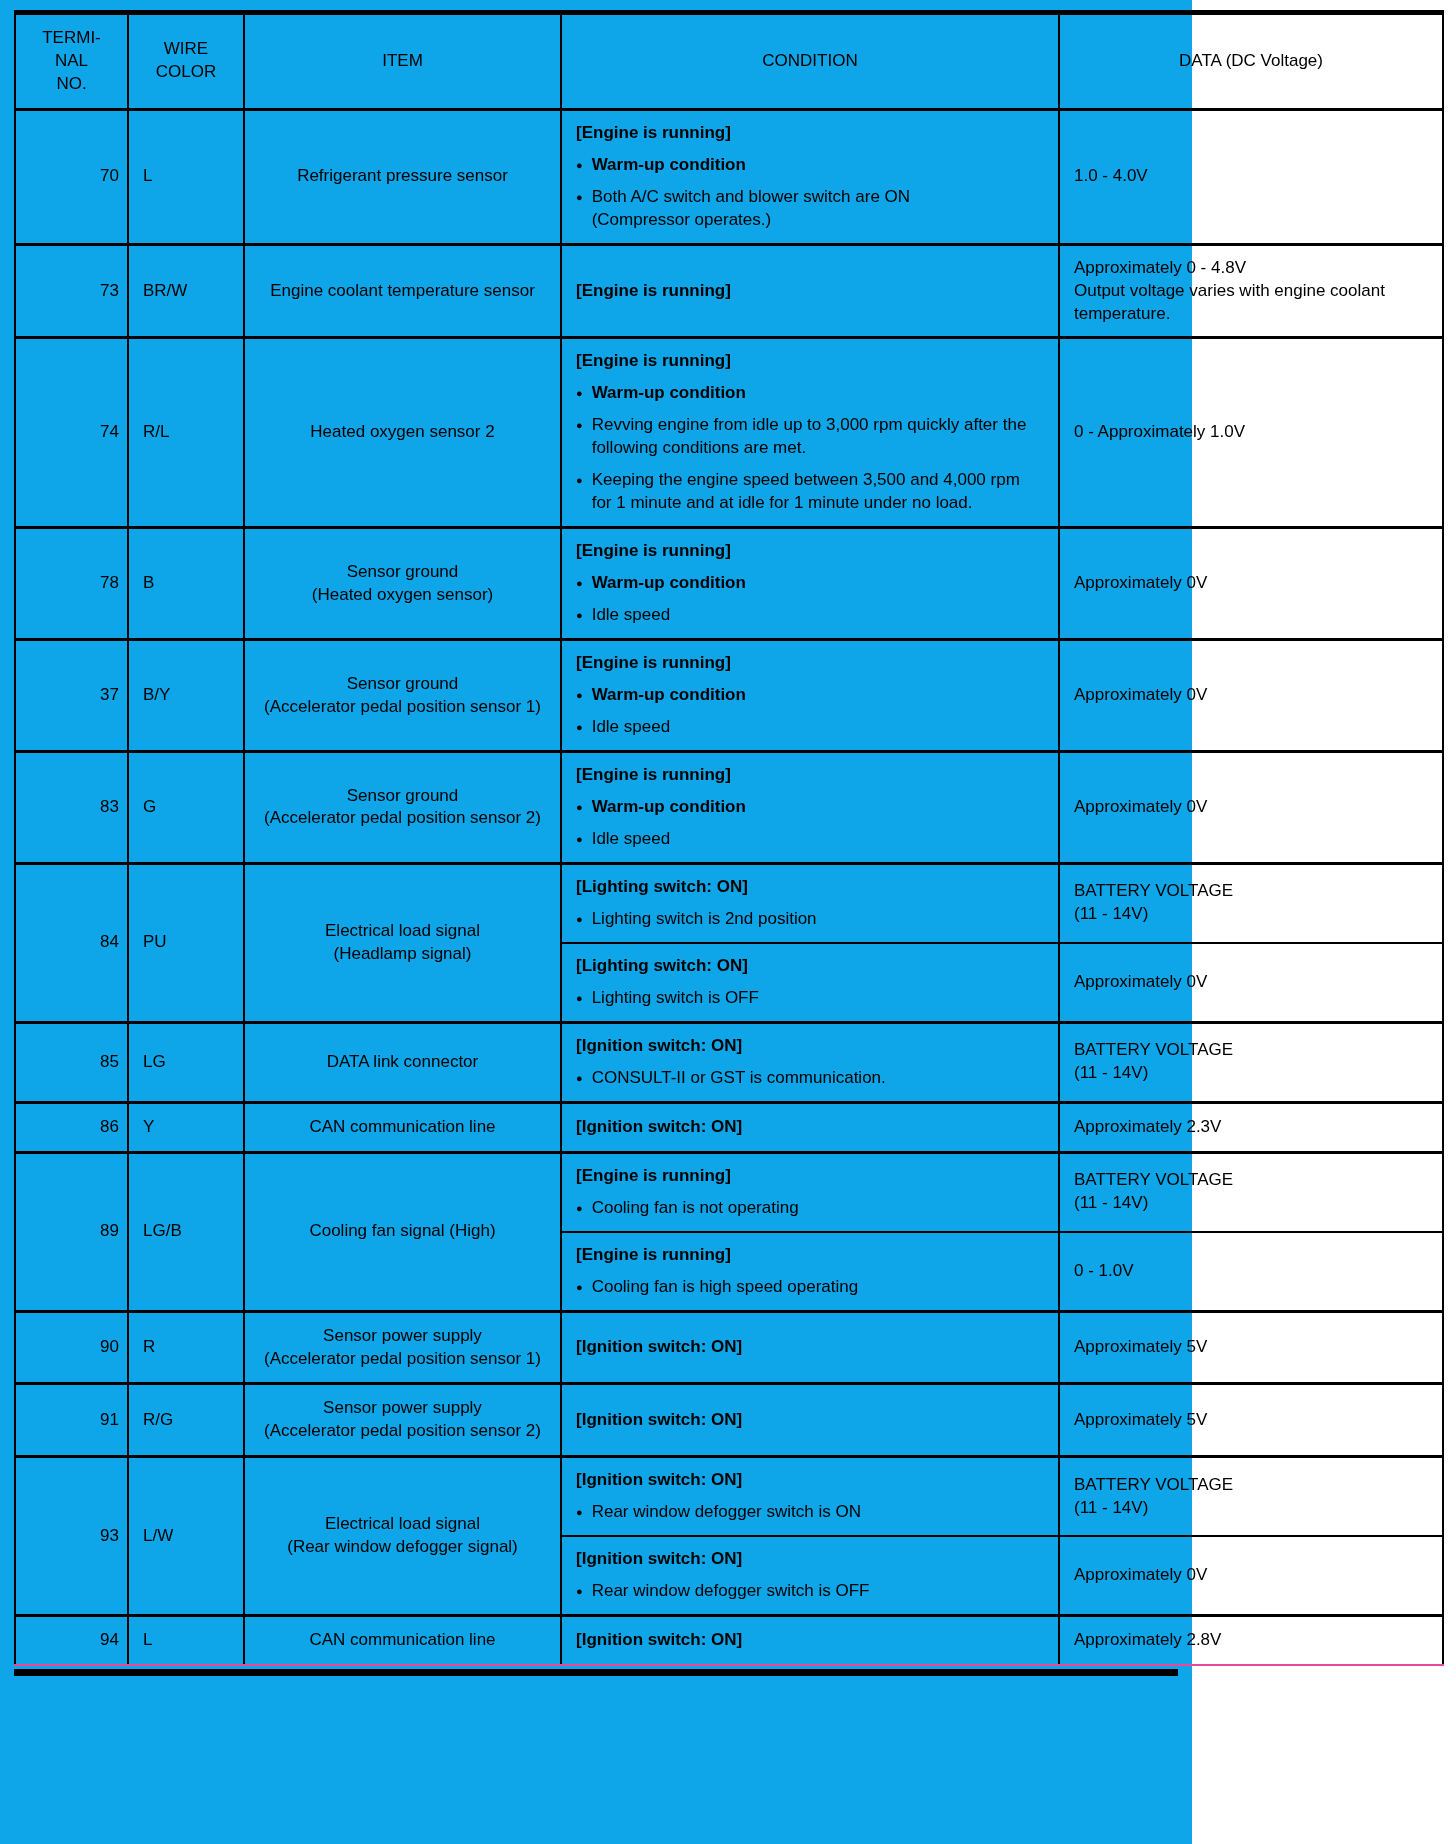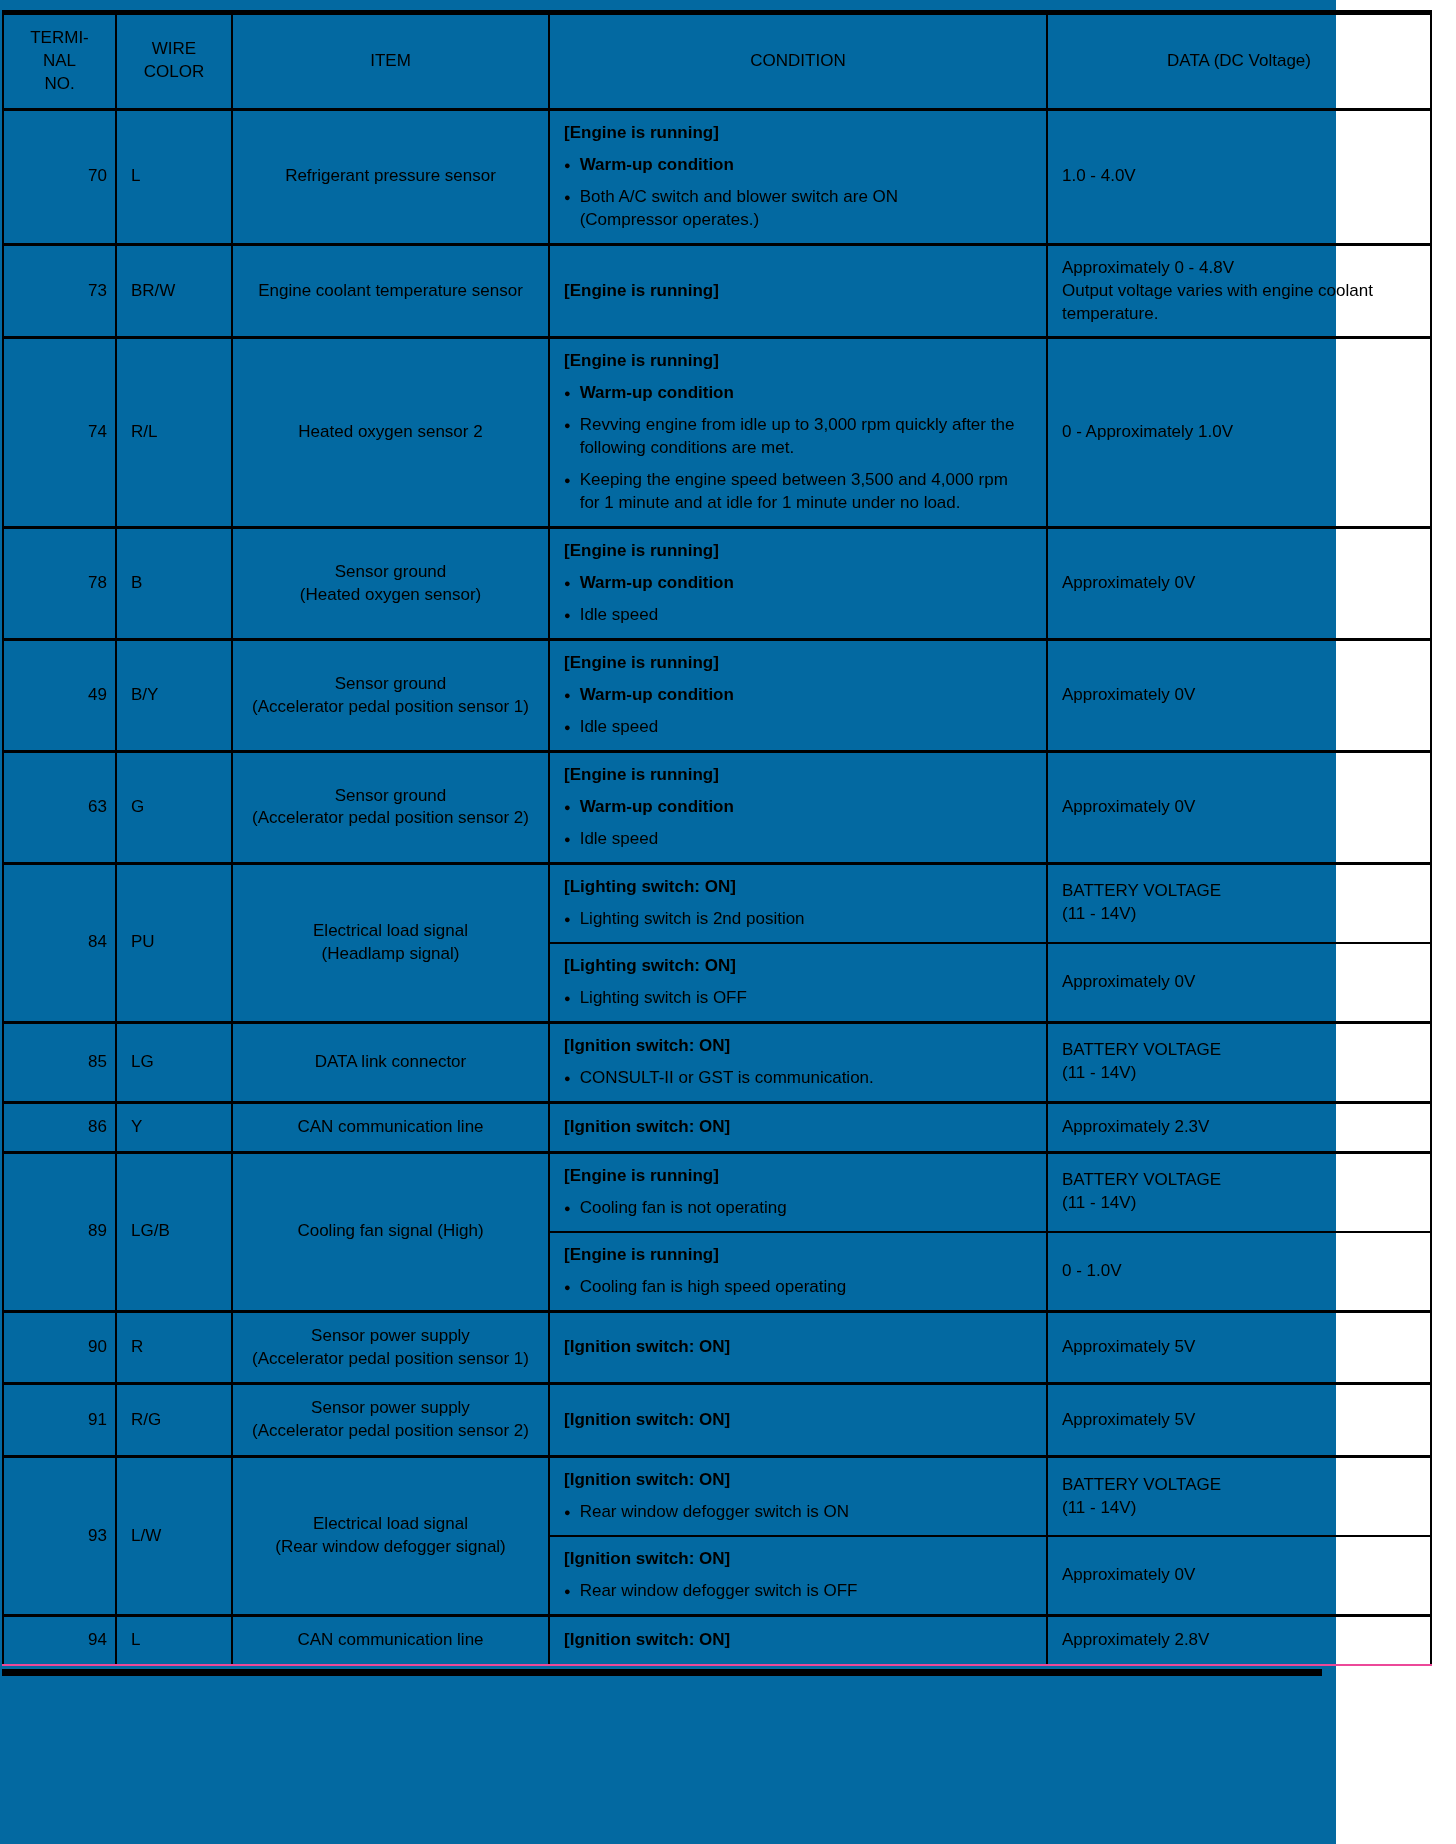--- a/index.html
+++ b/index.html
@@ -3,25 +3,25 @@
 <meta charset="utf-8">
 <style>
   html, body {
     margin: 0;
     padding: 0;
     background: #ffffff;
     color: #000000;
     font-family: "Liberation Sans", sans-serif;
   }
   .page {
-    width: 1336px;
+    width: 1192px;
     min-height: 1844px;
     box-sizing: border-box;
-    padding: 10px 14px 16px 2px;
-    background: #0369a1;
+    padding: 10px 14px 16px 14px;
+    background: #0ea5e9;
   }
   .table-wrap {
     border-bottom: 7px solid #000;
     padding-bottom: 3px;
   }
   table.term-table {
     border-collapse: collapse;
     width: 100%;
     table-layout: fixed;
   }
@@ -177,39 +177,39 @@
                 <span class="btext">Warm-up condition</span>
               </div>
               <div class="bullet">
                 <span class="dot">●</span>
                 <span class="btext">Idle speed</span>
               </div>
             </td>
             <td class="col-data">Approximately 0V</td>
           </tr>
           <tr class="row-start">
-            <td class="col-term">49</td>
+            <td class="col-term">37</td>
             <td class="col-wire">B/Y</td>
             <td class="col-item">Sensor ground
 (Accelerator pedal position sensor 1)</td>
             <td class="col-cond">
               <div class="cond-header">[Engine is running]</div>
               <div class="bullet bold">
                 <span class="dot">●</span>
                 <span class="btext">Warm-up condition</span>
               </div>
               <div class="bullet">
                 <span class="dot">●</span>
                 <span class="btext">Idle speed</span>
               </div>
             </td>
             <td class="col-data">Approximately 0V</td>
           </tr>
           <tr class="row-start">
-            <td class="col-term">63</td>
+            <td class="col-term">83</td>
             <td class="col-wire">G</td>
             <td class="col-item">Sensor ground
 (Accelerator pedal position sensor 2)</td>
             <td class="col-cond">
               <div class="cond-header">[Engine is running]</div>
               <div class="bullet bold">
                 <span class="dot">●</span>
                 <span class="btext">Warm-up condition</span>
               </div>
               <div class="bullet">

